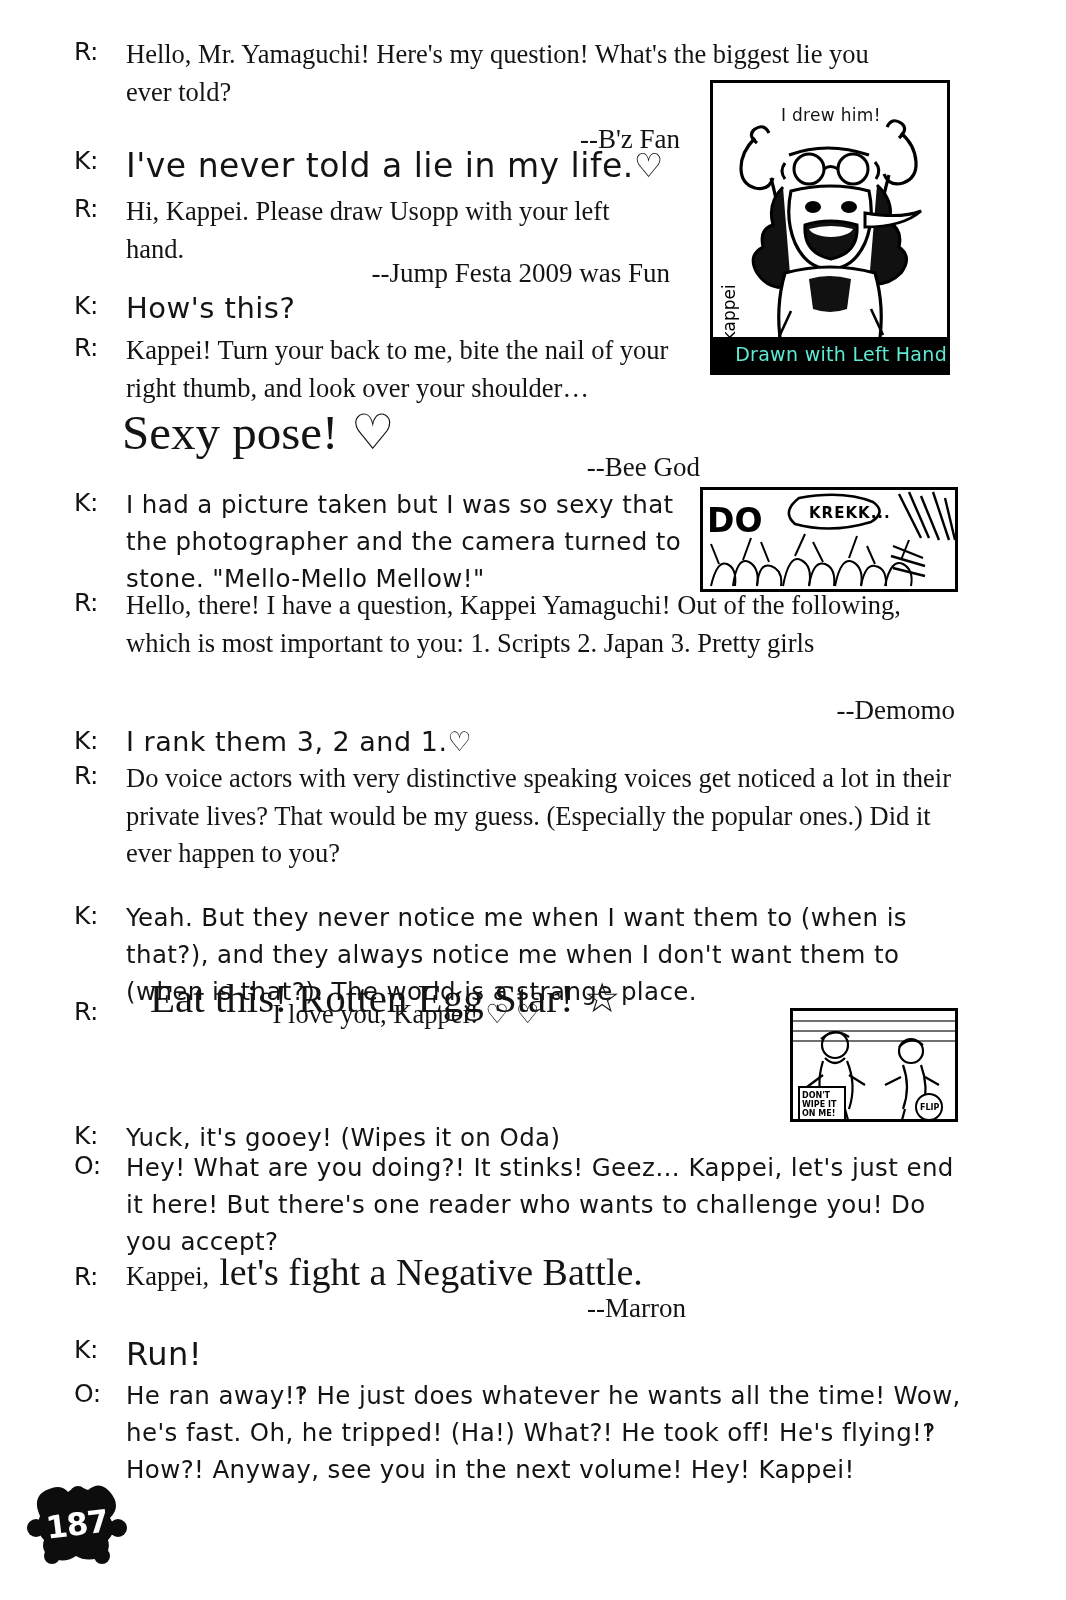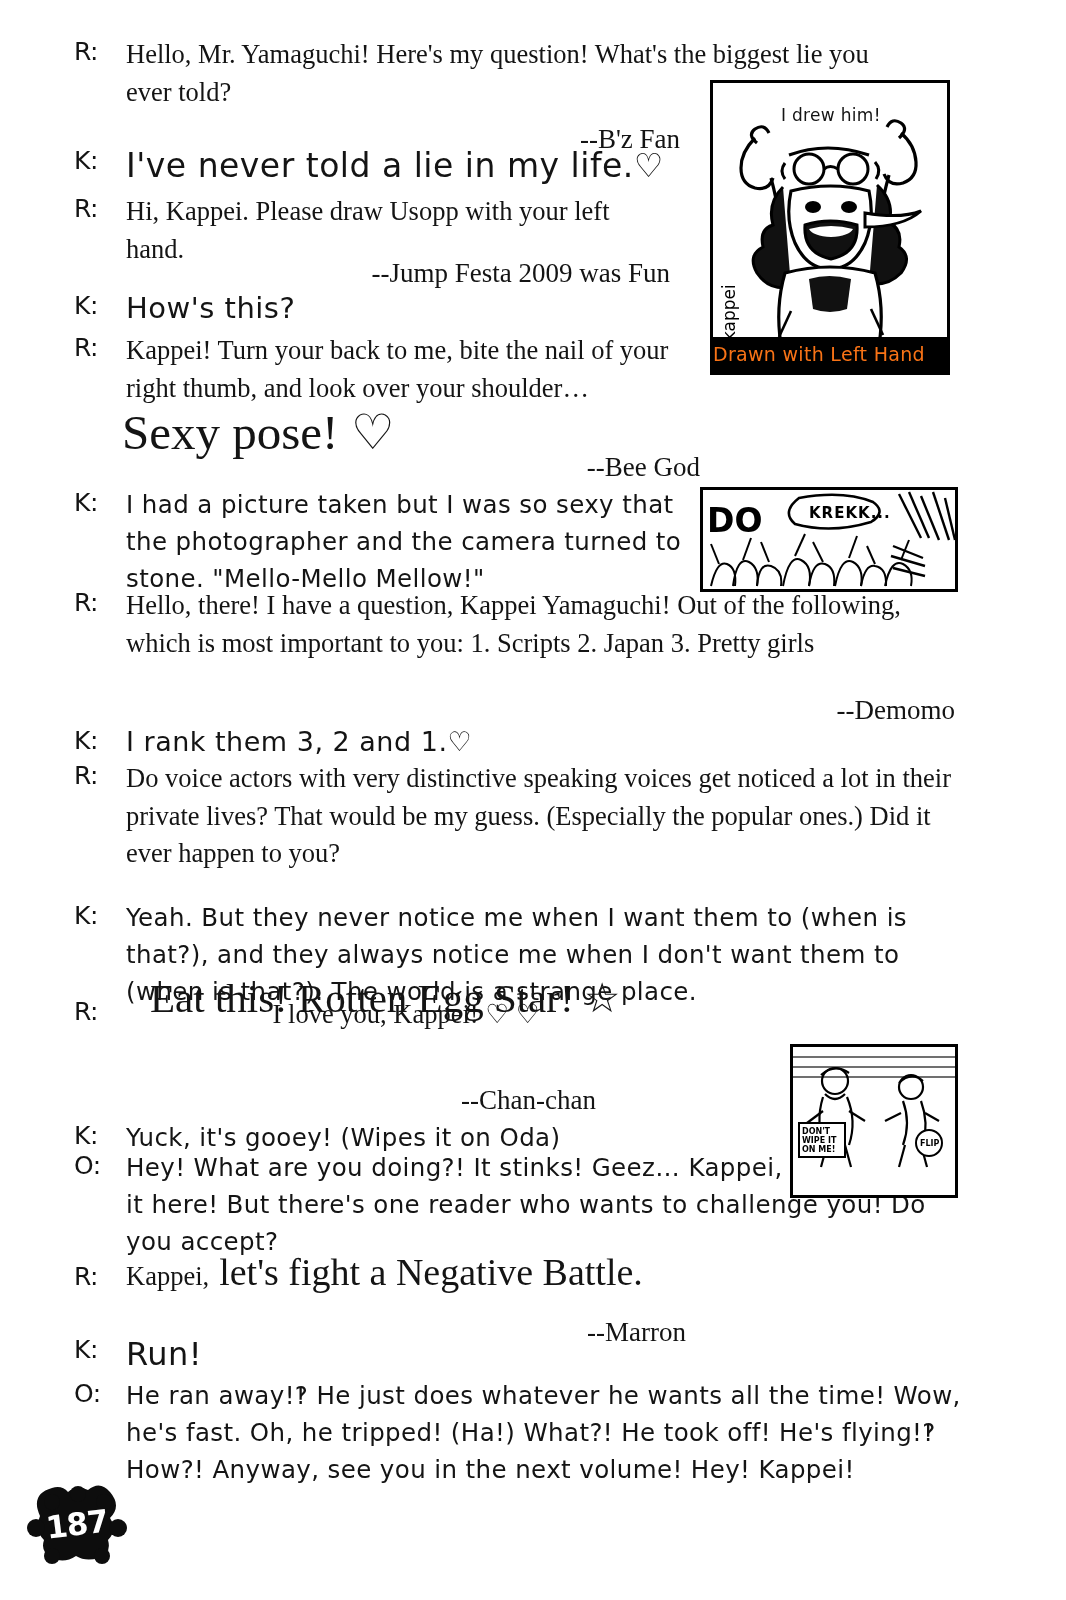--- a/index.html
+++ b/index.html
@@ -73,25 +73,25 @@
     position: absolute;
     border: 3px solid #000;
     background: #fff;
     box-sizing: border-box;
     overflow: hidden;
   }
   .panel-caption {
     position: absolute;
     left: 0; right: 0; bottom: 0;
     background: #000;
-    color: #f97316;
+    color: #5eead4;
     font-family: "DejaVu Sans", sans-serif;
     font-size: 19px;
     letter-spacing: 0.3px;
-    text-align: left;
+    text-align: right;
     padding: 6px 0 7px 0;
     margin-top: 18px;
   }
   .hand-note {
     position: absolute;
     font-family: "DejaVu Sans", sans-serif;
     font-size: 20px;
     letter-spacing: 0.3px;
   }
 
@@ -180,40 +180,39 @@
   </div>
 
   <div class="qa-line" style="left:74px; top:996px; width:620px;">
     <div class="speaker">R:</div>
     <div class="body-serif" style="width:560px;text-align:center;">I love you, Kappei! ♡ ♡</div>
   </div>
 
   <div class="qa-line" style="left:126px; top:974px; width:640px;margin-left:24px;">
     <div class="big-serif" style="font-size:41px;">Eat this! Rotten Egg Star! ☆</div>
   </div>
-  <div class="attrib" style="left:200px; top:1085px; width:396px;">--Chan-chan</div>
 
   <div class="qa-line" style="left:74px; top:1120px; width:700px;">
     <div class="speaker hand">K:</div>
     <div class="body-hand" style="width:640px;">Yuck, it's gooey! (Wipes it on Oda)</div>
   </div>
 
   <div class="qa-line" style="left:74px; top:1150px; width:900px;">
     <div class="speaker hand">O:</div>
     <div class="body-hand" style="width:850px;">Hey! What are you doing?! It stinks! Geez… Kappei, let's just end it here! But there's one reader who wants to challenge you! Do you accept?</div>
   </div>
 
   <div class="qa-line" style="left:74px; top:1250px; width:880px; align-items:baseline;">
     <div class="speaker">R:</div>
     <div style="display:flex; align-items:baseline; gap:10px;">
       <span class="body-serif">Kappei,</span>
       <span class="big-serif" style="font-size:38px;">let's fight a Negative Battle.</span>
     </div>
   </div>
-  <div class="attrib" style="left:300px; top:1293px; width:386px;margin-top:24px;">--Marron</div>
+  <div class="attrib" style="left:300px; top:1293px; width:386px;">--Marron</div>
 
   <div class="qa-line" style="left:74px; top:1334px; width:400px;">
     <div class="speaker hand">K:</div>
     <div class="big-hand" style="width:320px; font-size:32px;">Run!</div>
   </div>
 
   <div class="qa-line" style="left:74px; top:1378px; width:900px;">
     <div class="speaker hand">O:</div>
     <div class="body-hand" style="width:850px;">He ran away!‽ He just does whatever he wants all the time! Wow, he's fast. Oh, he tripped! (Ha!) What?! He took off! He's flying!‽ How?! Anyway, see you in the next volume! Hey! Kappei!</div>
   </div>
@@ -298,21 +297,21 @@
         <path d="M66 72 l-8 -20"></path>
           <path d="M92 66 l10 -22"></path>
         <path d="M120 72 l-10 -20"></path>
           <path d="M146 68 l8 -22"></path>
         <path d="M172 74 l-8 -18"></path>
           <path d="M198 70 l8 -20"></path>
       </g>
     </svg>
   </div>
 
-  <div class="panel" style="left:790px; top:1008px; width:168px; height:154px;margin-top:36px;">
+  <div class="panel" style="left:790px; top:1008px; width:168px; height:114px;">
     <svg width="162" height="126" viewBox="0 0 162 126">
       <rect x="0" y="0" width="162" height="126" fill="#fff"></rect>
 
       <g stroke="#000" stroke-width="1.4" opacity="0.75">
         <path d="M0 10 l162 0"></path>
           <path d="M0 20 l162 0"></path>
           <path d="M0 30 l162 0"></path>
       </g>
 
       <g stroke="#000" stroke-width="2.2" fill="none">

